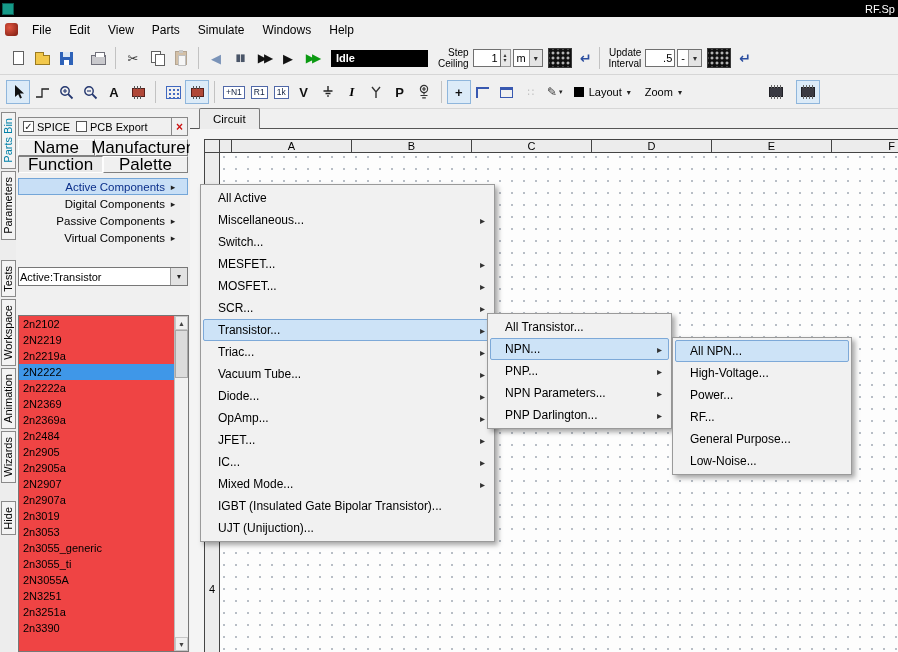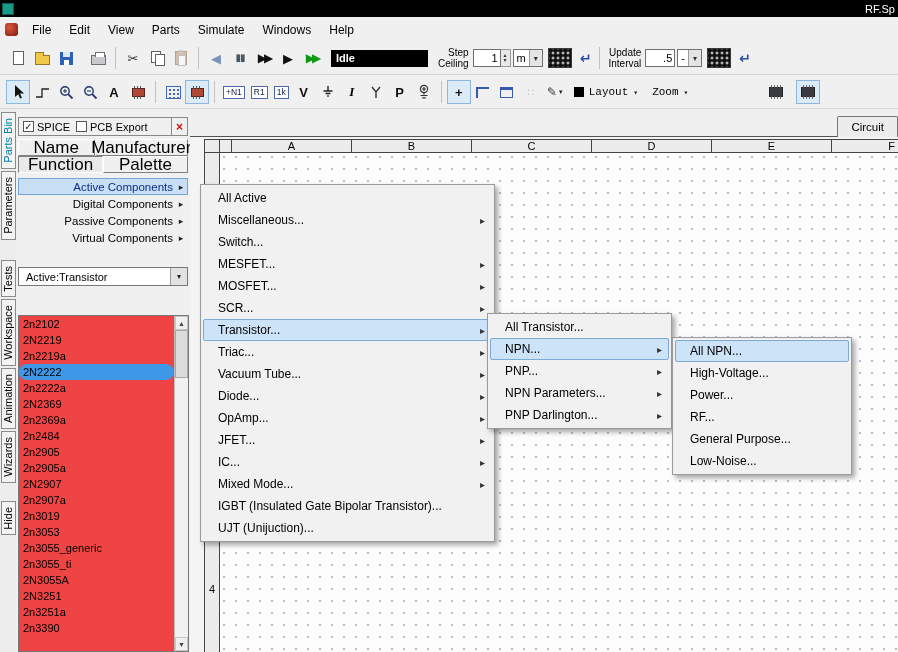--- a/index.html
+++ b/index.html
@@ -68,21 +68,21 @@
   .ic-chip::after{content:"";position:absolute;left:1px;right:1px;bottom:-3px;height:3px;background:repeating-linear-gradient(90deg,#555 0 1px,transparent 1px 3px);}
   .ic-chip2{width:14px;height:10px;background:#3a3a42;border:1px solid #202026;position:relative;}
   .ic-chip2::before{content:"";position:absolute;left:1px;right:1px;top:-3px;height:3px;background:repeating-linear-gradient(90deg,#666 0 1px,transparent 1px 3px);}
   .ic-chip2::after{content:"";position:absolute;left:1px;right:1px;bottom:-3px;height:3px;background:repeating-linear-gradient(90deg,#666 0 1px,transparent 1px 3px);}
   .tagbox{border:1px solid #5068a8;background:#fff;font-size:8.5px;padding:0 2px;height:13px;line-height:11px;color:#102040;flex:0 0 auto;margin:0 3px;}
   .ic-corner{width:13px;height:11px;border-top:2px solid #3858b0;border-left:2px solid #3858b0;}
   .ic-frame{width:13px;height:11px;border:1px solid #3858b0;border-top:3px solid #3858b0;}
   .dots2{color:#8a8a8a;font-size:11px;}
   .pen{font-size:12px;color:#333;}
   .ddsm{font-size:7px;color:#222;margin-left:2px;}
-  .ddbtn{display:flex;align-items:center;height:22px;padding:0 5px;font-size:11px;flex:0 0 auto;margin:12px 2px;font-family:Liberation Mono, monospace;}
+  .ddbtn{display:flex;align-items:center;height:22px;padding:0 5px;font-size:11px;flex:0 0 auto;margin:12px 2px;}
   .swatch{width:10px;height:10px;background:#000;margin-right:5px;}
   .ddbtn .arr{font-size:8px;margin-left:5px;color:#222;}
   .spacer{flex:1;}
   .rgap{width:78px;flex:0 0 auto;}
 
   
   #vtabs{position:absolute;left:0;top:110px;width:16px;height:542px;display:flex;flex-direction:column;align-items:center;padding-top:2px;background:#ededed;overflow:hidden;}
   .vtab{width:15px;border:1px solid #8a8a8a;background:#f3f3f3;margin-bottom:2px;display:flex;align-items:center;justify-content:center;padding:5px 0;flex:0 0 auto;}
   .vtext{writing-mode:vertical-rl;transform:rotate(180deg);font-size:11px;white-space:nowrap;}
   .vtab.active .vtext{color:#0080a8;}
@@ -94,42 +94,42 @@
   .spicerow{position:absolute;left:2px;top:7px;right:2px;height:19px;border:1px solid #888;display:flex;align-items:center;font-size:11px;background:#f0f0f0;}
   .cb{width:11px;height:11px;border:1px solid #555;background:#fff;margin:0 3px 0 4px;flex:0 0 auto;display:flex;align-items:center;justify-content:center;font-size:10px;line-height:1;color:#222;}
   .cblbl{margin-right:2px;white-space:nowrap;}
   .xbtn{margin-left:auto;width:16px;height:17px;border-left:1px solid #888;color:#cc1111;font-weight:bold;display:flex;align-items:center;justify-content:center;font-size:12px;}
   .ptabs{position:absolute;left:2px;top:29px;right:2px;}
   .ptabrow{display:flex;height:17px;}
   .ptab{border:1px solid;border-color:#fdfdfd #808080 #808080 #fdfdfd;background:#f0f0f0;font-size:17px;display:flex;align-items:center;justify-content:center;white-space:nowrap;}
   .pw45{width:45%;}.pw55{width:55%;}.pw50{width:50%;text-align:center;}
   .ptab.activeview{border-color:#808080 #fdfdfd #fdfdfd #808080;background:#e9e9e9;}
   .fnmenu{position:absolute;left:2px;top:68px;right:2px;}
-  .fnitem{height:17px;display:flex;align-items:center;justify-content:flex-end;font-size:11.5px;padding-right:2px;border:1px solid transparent;}
+  .fnitem{height:17px;display:flex;align-items:center;justify-content:flex-end;font-size:11.5px;padding-right:10px;border:1px solid transparent;}
   .fnlabel{margin-right:4px;white-space:nowrap;}
   .fnarrow{font-size:9px;color:#222;width:8px;text-align:center;}
   .fnitem.highlighted{background:#c8dff6;border:1px solid #74a6d8;}
   .fnitem.highlighted .fnlabel{color:#0b2f8a;}
   .filtersel{position:absolute;left:2px;top:157px;right:2px;height:19px;border:1px solid #777;background:#fff;display:flex;align-items:center;font-size:11px;}
-  .filtersel .val{padding-left:7px;flex:1;white-space:nowrap;overflow:hidden;}
+  .filtersel .val{padding-left:1px;flex:1;white-space:nowrap;overflow:hidden;}
   .filtersel .fdd{width:17px;height:17px;background:#e2e2e2;border-left:1px solid #999;display:flex;align-items:center;justify-content:center;font-size:8px;color:#222;flex:0 0 auto;}
   .extbtn{position:absolute;left:2px;top:183px;width:146px;height:17px;border:1px solid;border-color:#fdfdfd #707070 #707070 #fdfdfd;background:#f0f0f0;font-size:11px;display:flex;align-items:center;justify-content:center;white-space:nowrap;}
   .plist{position:absolute;left:2px;top:205px;right:1px;bottom:0;background:#ef4444;border:1px solid #777;overflow:hidden;}
   .pitems{position:absolute;left:0;top:0;right:14px;bottom:0;}
   .pitem{height:16px;line-height:16px;padding-left:4px;font-size:11px;white-space:nowrap;}
-  .pitem.selected{background:#3f97e8;border-radius:8px;}
+  .pitem.selected{background:#3f97e8;}
   .scroll{position:absolute;right:0;top:0;bottom:0;width:14px;background:#f1f1f1;border-left:1px solid #bbb;}
   .sbtn{position:absolute;left:0;right:0;height:14px;display:flex;align-items:center;justify-content:center;font-size:7px;color:#444;background:#f0f0f0;border:1px solid #c6c6c6;}
   .sup{top:0;}
   .sdown{bottom:0;}
   .sthumb{position:absolute;left:0;right:0;top:14px;height:48px;background:#dcdcdc;border:1px solid #a8a8a8;}
 
   
   #main{position:absolute;left:190px;top:110px;width:708px;height:542px;background:#f4f4f4;}
-  .tabstrip{position:absolute;left:0;top:0;right:0;height:27px;border-bottom:1px solid #555;background:#f0f0f0;display:flex;align-items:flex-end;justify-content:flex-end;}
+  .tabstrip{position:absolute;left:0;top:0;right:0;height:19px;border-bottom:1px solid #555;background:#f0f0f0;display:flex;align-items:flex-end;}
   .doctab{margin-left:9px;height:21px;padding:0 13px;background:#ececec;border:1px solid #777;border-bottom:none;display:flex;align-items:center;font-size:11.5px;position:relative;top:1px;border-radius:2px 2px 0 0;}
   .sheet{position:absolute;left:14px;top:29px;right:0;bottom:0;background:#fff;border-left:1px solid #444;border-top:1px solid #444;overflow:hidden;}
   .ruler{position:absolute;left:0;top:0;right:0;height:13px;display:flex;background:#ececec;border-bottom:1px solid #444;overflow:hidden;}
   .corner{width:15px;border-right:1px solid #444;flex:0 0 auto;}
   .padcell{width:12px;border-right:1px solid #444;flex:0 0 auto;}
   .colcells{display:flex;flex:1;min-width:0;overflow:hidden;}
   .colcell{width:120px;flex:0 0 auto;border-right:1px solid #444;display:flex;align-items:center;justify-content:center;font-size:11px;}
   .rowhdr{position:absolute;left:0;top:13px;bottom:0;width:15px;background:#ececec;border-right:1px solid #444;}
   .rownum{position:absolute;top:430px;left:0;right:0;text-align:center;font-size:11px;}
   .canvas{position:absolute;left:15px;top:13px;right:0;bottom:0;background-color:#fdfdfd;background-image:radial-gradient(circle,#b8bec6 1px,transparent 1.3px);background-size:12px 12px;background-position:10px 10px;}

